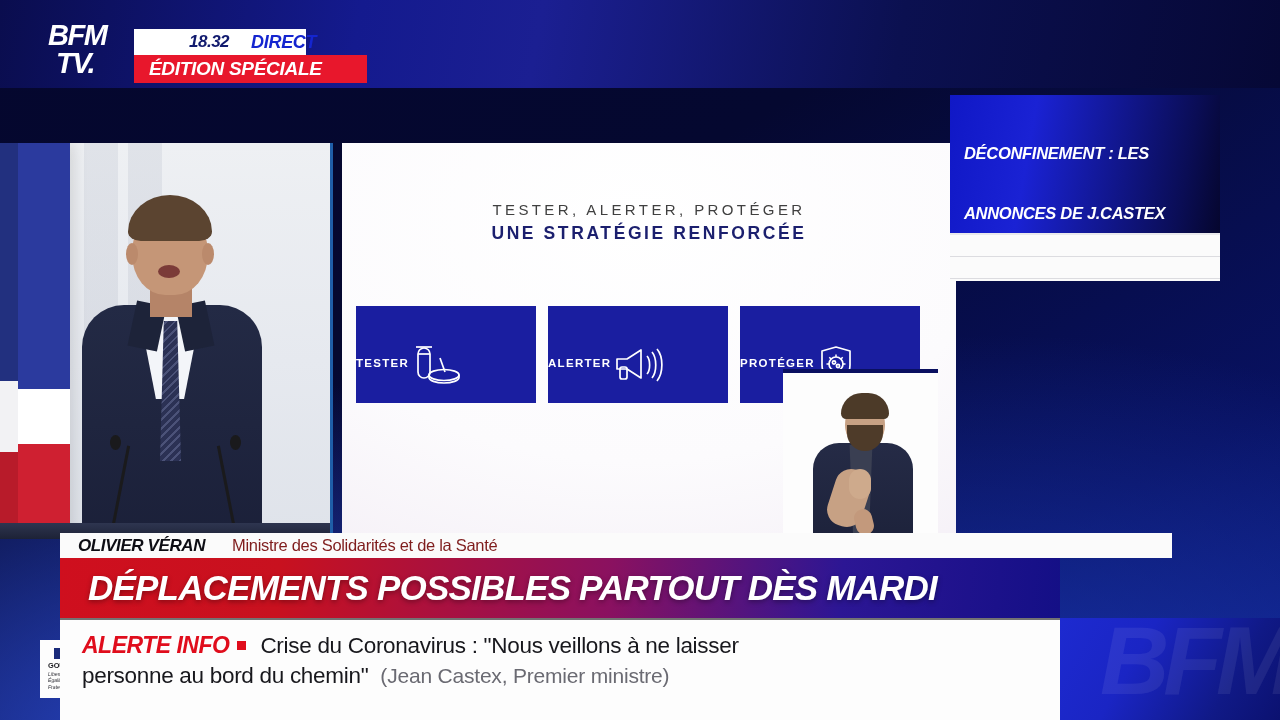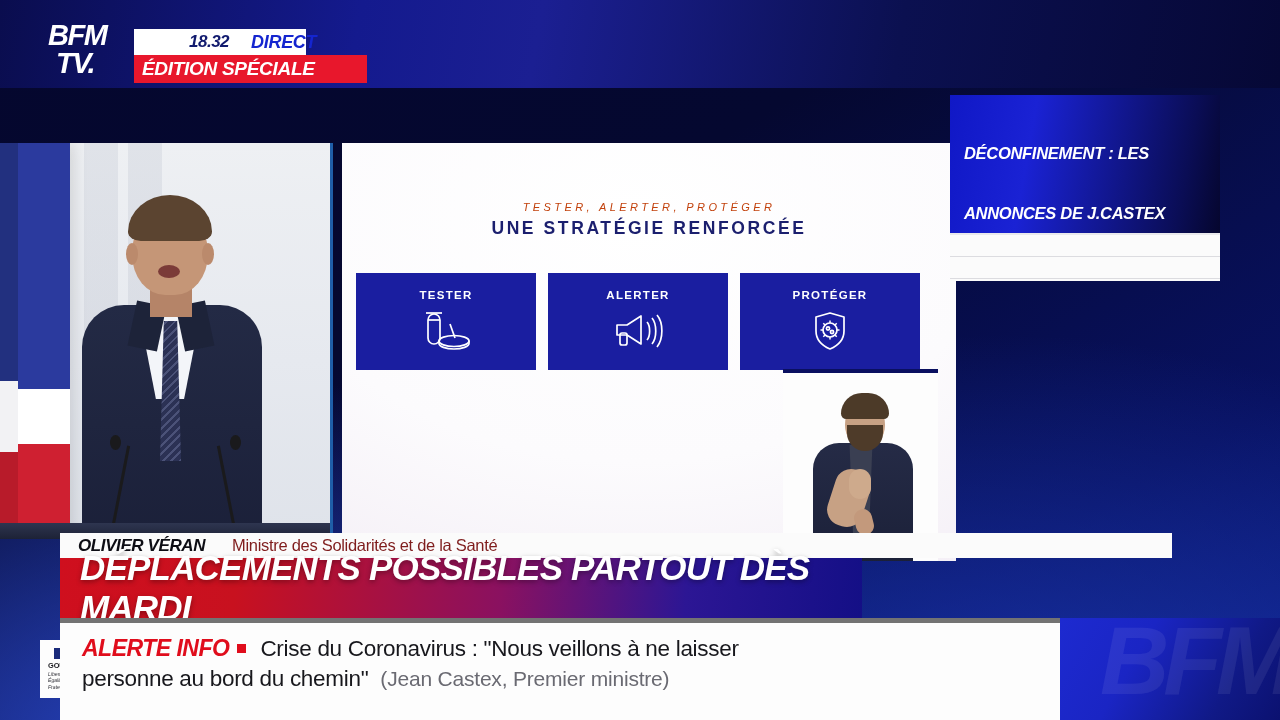--- a/index.html
+++ b/index.html
@@ -42,21 +42,21 @@
     color:#111a6e; font-weight:bold; font-size:17px; font-style:italic;
     letter-spacing:-0.5px;
     margin-left:48px;
   }
   #direct {
     color:#1425cf; font-weight:bold; font-size:18px; font-style:italic;
     margin-left:22px; letter-spacing:-0.3px;
   }
   #live-row2 {
     background:#e8172c; height:28px; width:233px;
-    display:flex; align-items:center; padding:0 8px;
+    display:flex; align-items:center; padding:0 15px;
   }
   #edition-special-top {
     color:#fff; font-weight:bold; font-size:19px; font-style:italic;
     letter-spacing:-0.3px;
   }
 
   
   #tr-banner { position:absolute; left:950px; top:95px; width:270px; z-index:15; }
   #tr-banner-blue {
     background:linear-gradient(100deg,#1018c6 0%,#1a22d4 30%,#0a0d55 85%,#05062e 100%);
@@ -134,26 +134,26 @@
   #gov-sub { font-size:8.6px; color:#2a2a33; margin-top:4px; }
 
   
   #slide {
     position:absolute; left:342px; top:143px; width:614px; height:418px;
     background:#ffffff; z-index:8; overflow:hidden;
   }
   #slide-inner { position:absolute; inset:0;
     background:radial-gradient(ellipse 620px 420px at 48% 18%,#ffffff 0%,#fcfbfd 58%,#f4eff6 100%); }
   #slide-title { position:absolute; left:0; right:0; top:58px; text-align:center; }
-  #slide-t1 { font-size:11px; color:#c2410c; letter-spacing:3.4px;font-style:italic; }
+  #slide-t1 { font-size:15px; color:#404040; letter-spacing:3.4px; }
   #slide-t2 { font-size:17.5px; color:#1b1f6e; font-weight:bold; letter-spacing:2.6px; margin-top:5px; }
   #cards { position:absolute; left:14px; top:130px; display:flex; gap:12px; }
   .card {
     width:180px; height:97px; background:#1a1ea0;
-    display:flex; flex-direction:column; align-items:center; padding-top:16px;
+    display:flex; flex-direction:row; align-items:center; padding-top:16px;margin-top:33px;
   }
   .card-label { color:#fff; font-size:11.5px; font-weight:bold; letter-spacing:1.3px; }
   .card-icon { margin-top:9px; }
   #interp {
     position:absolute; right:18px; bottom:0; width:155px; height:192px;
     background:#fdfdfd; overflow:hidden;
     border-top:4px solid #0a1060;
   }
   #ip-head { position:absolute; left:62px; top:26px; width:40px; height:48px;
     border-radius:46% 46% 42% 42%/54% 54% 46% 46%; background:#c7a184; }
@@ -176,33 +176,33 @@
   #name-bar {
     position:absolute; left:60px; top:533px; width:1112px; height:25px;
     background:#fbfbfb; z-index:18;
     display:flex; align-items:center; padding-left:18px;
   }
   #person-name { font-size:17px; font-weight:bold; color:#0d0d14;
     font-style:italic; letter-spacing:-0.4px; }
   #person-role { font-size:16.5px; color:#7f1d1d; margin-left:27px; letter-spacing:-0.3px; }
 
   #headline-band {
-    position:absolute; left:60px; top:558px; width:802px; height:60px; z-index:18;
+    position:absolute; left:60px; top:558px; width:1000px; height:60px; z-index:18;
     background:linear-gradient(95deg,#cf0f1e 0%,#c8111f 22%,#8a1160 55%,#2c1694 78%,#140f86 100%);
-    display:flex; align-items:center; padding-left:20px;
+    display:flex; align-items:center; padding-left:28px;
   }
   #headline {
     color:#fff; font-weight:bold; font-style:italic; font-size:35px;
     letter-spacing:-0.8px;
     text-shadow:0 2px 5px rgba(0,0,0,.35);
   }
 
   #ticker {
     position:absolute; left:60px; top:618px; width:1000px; height:102px; z-index:18;
-    background:#fdfdfd; border-top:5px solid #737373;
+    background:#fdfdfd; border-top:2px solid #737373;
     padding:12px 0 0 22px;
   }
   #ticker-line1 { display:flex; align-items:baseline; }
   #alerte-info { color:#e00d1c; font-weight:bold; font-style:italic;
     font-size:23px; letter-spacing:-0.5px; }
   #alerte-square { width:9px; height:9px; background:#e00d1c; margin-left:8px;
     align-self:center; }
   #ticker-text1 { font-size:22.5px; color:#18181d; margin-left:14px; letter-spacing:-0.3px; }
   #ticker-line2 { margin-top:4px; display:flex; align-items:baseline; }
   #ticker-text2 { font-size:22.5px; color:#18181d; letter-spacing:-0.3px; }

